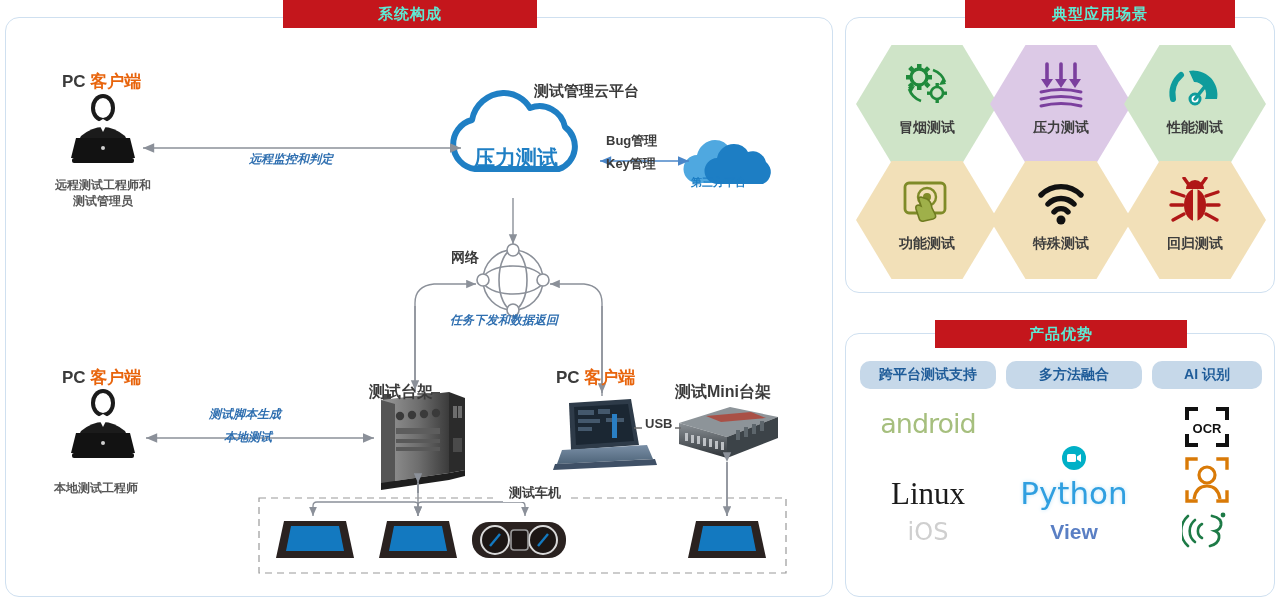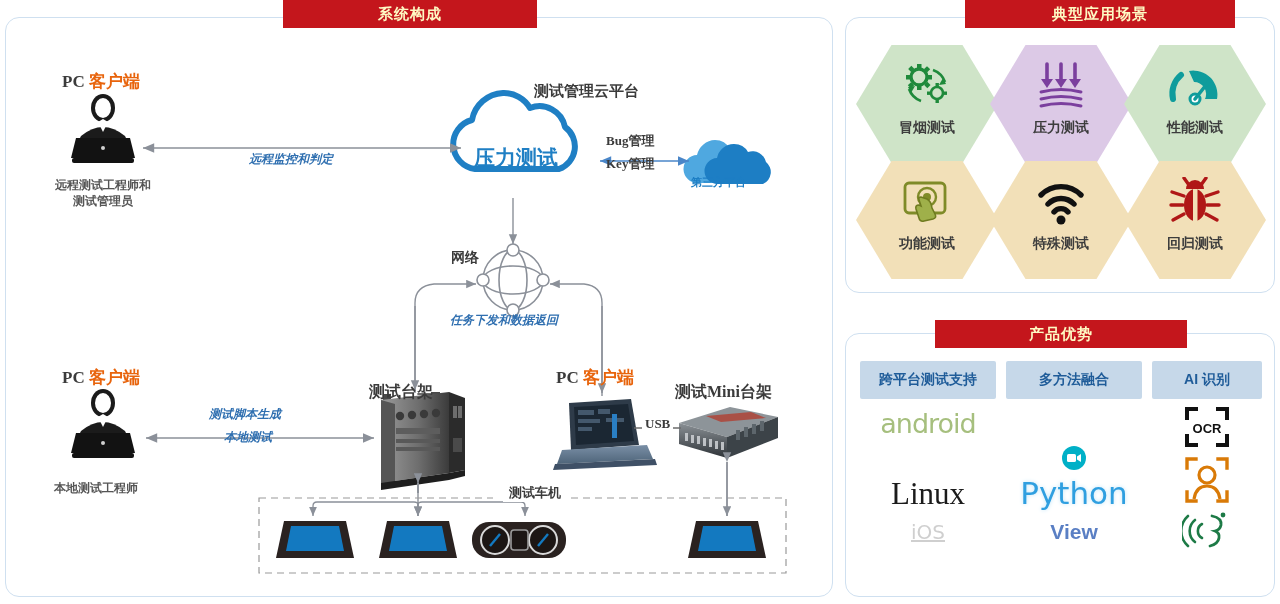--- a/index.html
+++ b/index.html
@@ -14,29 +14,29 @@
   .panel{
     position:absolute;
     border:1.5px solid #cfe0f0;
     border-radius:14px;
     background:#ffffff;
     box-sizing:border-box;
   }
   .banner{
     position:absolute;
     background:#c4161c;
-    color:#fef9c3;
+    color:#5eead4;
     font-weight:bold;
     display:flex;align-items:center;justify-content:center;
     letter-spacing:1px;
     box-sizing:border-box;
     z-index:5;
   }
   
-  #left-panel{left:5px;top:17px;width:828px;height:580px;font-family:Liberation Serif, serif;}
+  #left-panel{left:5px;top:17px;width:828px;height:580px;}
   #banner-system{left:283px;top:0px;width:254px;height:28px;font-size:15px;}
 
   .lbl{position:absolute;white-space:nowrap;}
   .lbl-dark{color:#3b3b3b;font-weight:bold;}
   .lbl-orange{color:#e8640c;font-weight:bold;}
   .lbl-blue-it{color:#2f6fb0;font-style:italic;font-weight:bold;}
   .lbl-gray{color:#555;font-weight:bold;text-align:right;}
   
   #left-svg{position:absolute;left:0;top:0;width:828px;height:580px;pointer-events:none;}
 
@@ -49,21 +49,21 @@
     position:absolute;left:0;top:0;width:142px;height:118px;
     clip-path:polygon(25% 0%,75% 0%,100% 50%,75% 100%,25% 100%,0% 50%);
   }
   .hex-label{position:relative;margin-top:74px;font-size:14px;font-weight:bold;color:#3d3d3d;z-index:2;}
   .hex-icon{position:absolute;top:16px;left:50%;transform:translateX(-50%);z-index:2;}
 
   
   #right-panel-2{left:845px;top:333px;width:430px;height:264px;}
   #banner-adv{left:935px;top:320px;width:252px;height:28px;font-size:15px;}
   .adv-col-head{
-    position:absolute;height:38px;background:#c6d8e9;border-radius:2px;
+    position:absolute;height:28px;background:#c6d8e9;border-radius:10px;
     display:flex;align-items:center;justify-content:center;
     color:#1f5c99;font-size:14px;font-weight:bold;
   }
   .logo-cell{position:absolute;display:flex;align-items:center;justify-content:center;}
 </style>
 </head>
 <body>
 
 <div class="panel" id="left-panel">
 
@@ -406,21 +406,21 @@
   <div class="adv-col-head" style="left:160px;top:27px;width:136px;">多方法融合</div>
   <div class="adv-col-head" style="left:306px;top:27px;width:110px;">AI 识别</div>
 
   <div class="logo-cell" style="left:14px;top:72px;width:136px;height:34px;">
     <span style="font-size:27px;color:#a6bf7e;font-family:'DejaVu Sans',sans-serif;letter-spacing:-1px;">android</span>
   </div>
   <div class="logo-cell" style="left:14px;top:142px;width:136px;height:36px;">
     <span style="font-size:31px;color:#1b1b1b;font-family:'Liberation Serif',serif;">Linux</span>
   </div>
   <div class="logo-cell" style="left:14px;top:183px;width:136px;height:30px;">
-    <span style="font-size:20px;color:#cfcfcf;font-family:'DejaVu Sans',sans-serif;text-decoration:underline;">iOS</span>
+    <span style="font-size:24px;color:#cfcfcf;font-family:'DejaVu Sans',sans-serif;">iOS</span>
   </div>
 
   <div class="logo-cell" style="left:160px;top:110px;width:136px;height:28px;">
     <svg width="26" height="26" viewBox="0 0 26 26">
       <circle cx="13" cy="13" r="12" fill="#00b0c7"></circle>
       <rect x="6" y="9" width="9" height="8" rx="1.6" fill="#ffffff"></rect>
       <path d="M16 11.5 L20 9 L20 17 L16 14.5 z" fill="#ffffff"></path>
     </svg>
   </div>
   <div class="logo-cell" style="left:160px;top:140px;width:136px;height:38px;">

